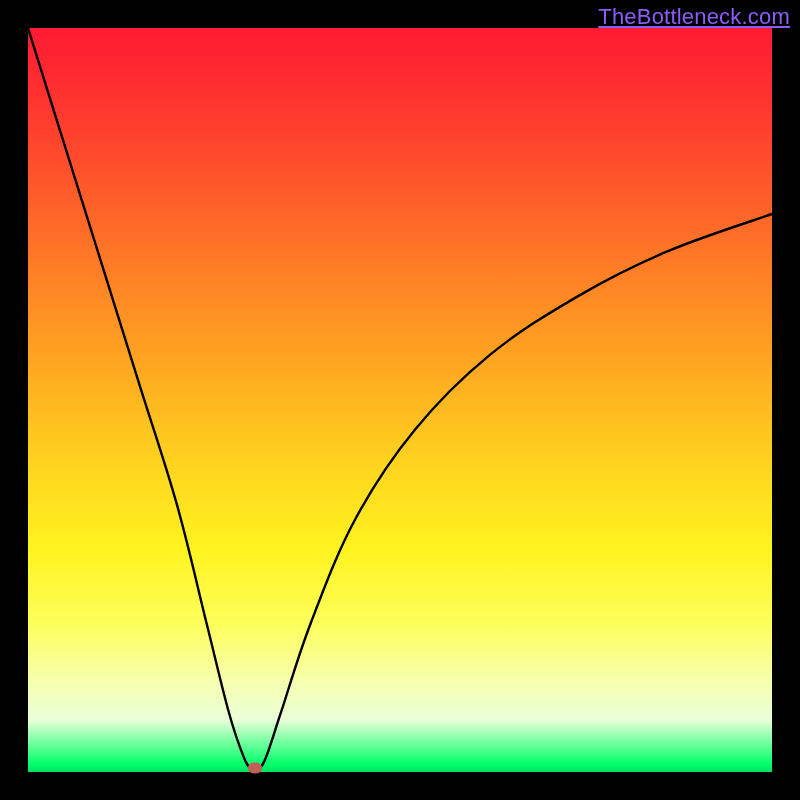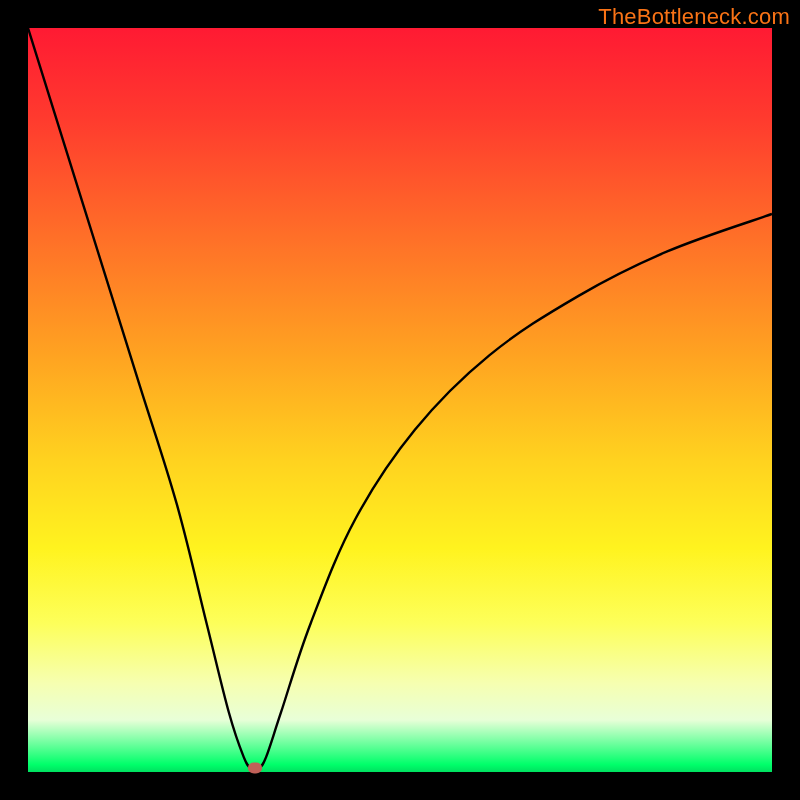--- a/index.html
+++ b/index.html
@@ -37,24 +37,25 @@
       #f6ffb0 88%,
       #e8ffd8 93%,
       #00ff6a 99%,
       #00e060 100%
     );
   }
   .watermark {
     position: absolute;
     top: 4px;
     right: 10px;
-    color: #f97316;
+    color: #8b5cf6;
     font-size: 22px;
     letter-spacing: 0.2px;
     user-select: none;
+    text-decoration: underline;
   }
   svg.curve {
     position: absolute;
     left: 0;
     top: 0;
     width: 744px;
     height: 744px;
   }
   .marker {
     position: absolute;

